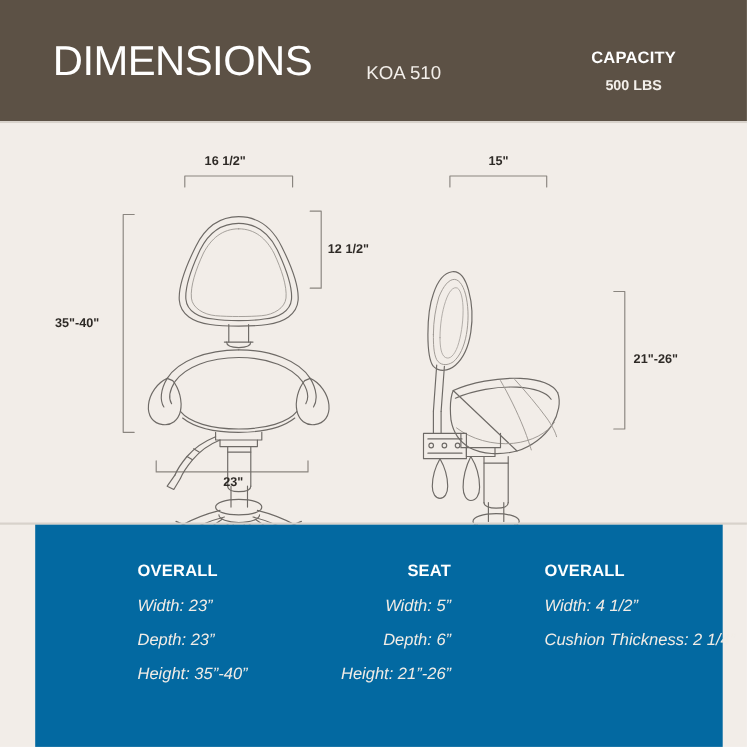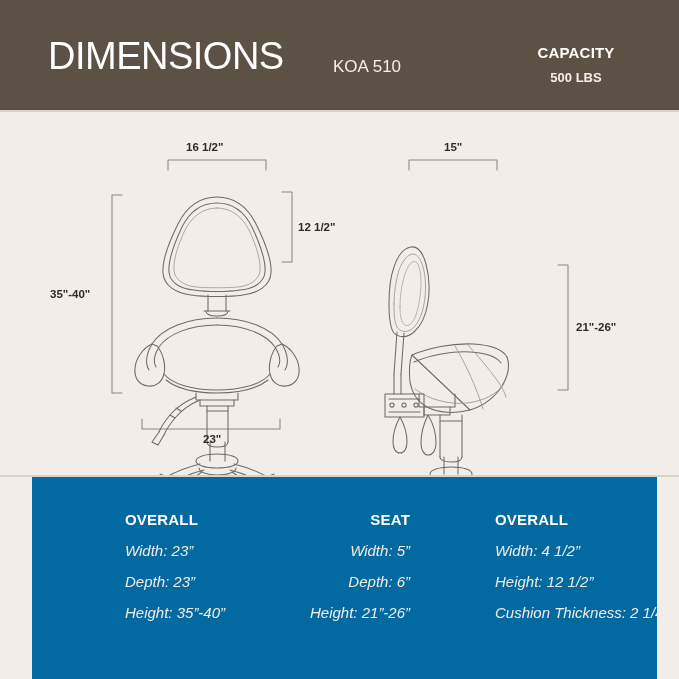--- a/index.html
+++ b/index.html
@@ -467,18 +467,17 @@
     <div class="spec-col c1">
       <div class="spec-heading">SEAT</div>
       <div class="spec-line">Width: 5”</div>
       <div class="spec-line">Depth: 6”</div>
       <div class="spec-line">Height: 21”-26”</div>
     </div>
 
     <div class="spec-col c2">
       <div class="spec-heading">OVERALL</div>
       <div class="spec-line">Width: 4 1/2”</div>
-      <div class="spec-line">Height: 12 1/2”</div>
       <div class="spec-line">Cushion Thickness: 2 1/4”</div>
     </div>
   </div>
 
 </div>
 
 </body></html>

